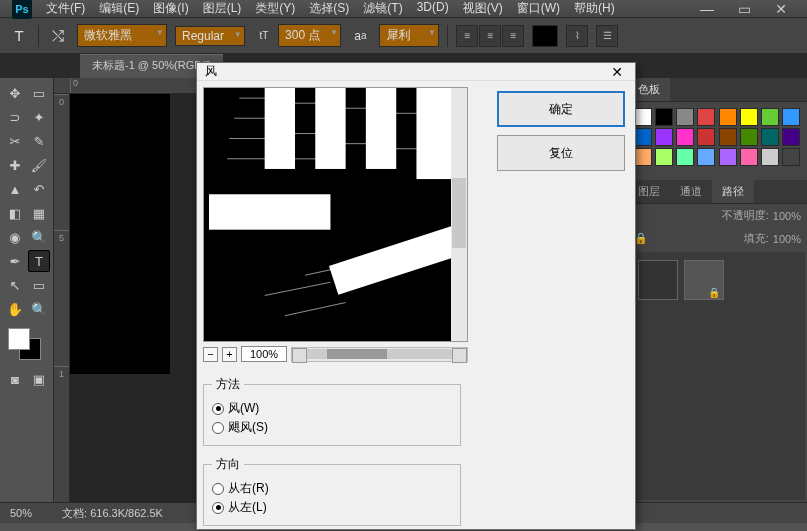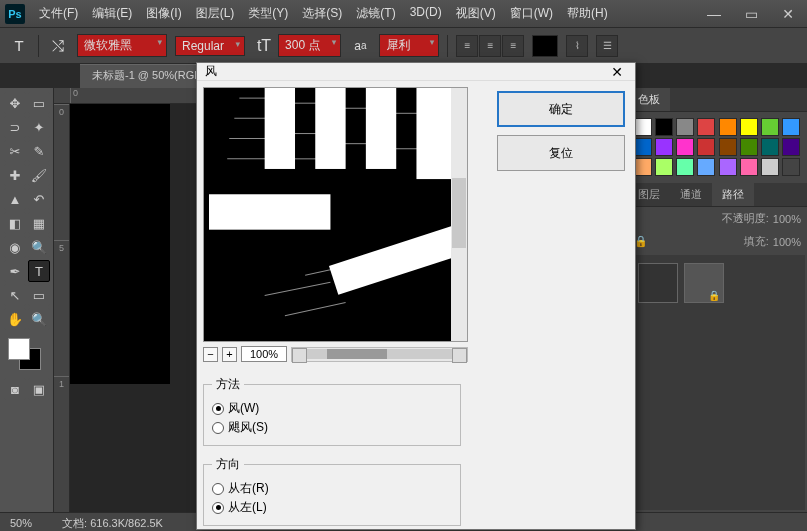--- a/index.html
+++ b/index.html
@@ -1,26 +1,26 @@
 <!DOCTYPE html>
 <html><head>
 <meta charset="utf-8">
 <style>
 *{margin:0;padding:0;box-sizing:border-box;font-family:"Microsoft YaHei",sans-serif}
 body{width:807px;height:531px;background:#535353;overflow:hidden;position:relative;font-size:12px;color:#ccc}
-.titlebar{height:28px;background:linear-gradient(#535353,#454545);display:flex;align-items:center;padding:0 5px;border-bottom:1px solid #2a2a2a}
+.titlebar{height:18px;background:linear-gradient(#535353,#454545);display:flex;align-items:center;padding:0 12px;border-bottom:1px solid #2a2a2a}
 .ps-logo{width:20px;height:20px;background:#001d26;color:#31c5f0;font-weight:bold;font-size:11px;display:flex;align-items:center;justify-content:center;border-radius:2px;margin-right:8px}
 .menu{display:flex;gap:2px;flex:1}
 .menu-item{padding:3px 6px;color:#ddd;font-size:12px;cursor:pointer}
 .winbtns{display:flex;gap:8px;margin-left:auto;color:#ccc;font-size:14px}
 .winbtns span{padding:0 8px;cursor:pointer}
 .optbar{height:36px;background:#454545;border-bottom:1px solid #2a2a2a;display:flex;align-items:center;padding:0 8px;gap:8px}
 .tool-ico{width:22px;height:22px;display:flex;align-items:center;justify-content:center;color:#ddd;font-size:15px}
 .sep{width:1px;height:22px;background:#2a2a2a}
-.dd{background:#b91c1c;border:1px solid #2a2a2a;padding:2px 20px 2px 6px;color:#ddd;font-size:12px;position:relative;min-width:60px}
+.dd{background:#a16207;border:1px solid #2a2a2a;padding:2px 20px 2px 6px;color:#ddd;font-size:12px;position:relative;min-width:60px}
 .dd::after{content:"▾";position:absolute;right:4px;top:2px;font-size:9px;color:#999}
 .numfield{display:flex;align-items:center;gap:3px}
 .align-btns{display:flex;gap:1px}
 .align-btn{width:22px;height:22px;background:#3a3a3a;border:1px solid #2a2a2a;display:flex;align-items:center;justify-content:center;font-size:10px;color:#bbb}
 .tabbar{height:24px;background:#2a2a2a;display:flex;padding-left:80px}
 .doctab{background:#535353;color:#ccc;padding:3px 12px;font-size:11px;border-top:1px solid #666}
 .main{display:flex;height:calc(100% - 26px - 36px - 24px - 21px);position:relative}
 .toolbox{width:54px;background:#535353;border-right:1px solid #2a2a2a;padding:4px;display:grid;grid-template-columns:1fr 1fr;gap:2px;align-content:start}
 .tb-btn{width:22px;height:22px;background:#535353;display:flex;align-items:center;justify-content:center;color:#ccc;font-size:13px;cursor:pointer;border-radius:2px}
 .tb-btn.active{background:#2a2a2a;border:1px solid #000}
@@ -97,21 +97,21 @@
   </div>
 </div>
 
 <div class="optbar">
   <div class="tool-ico">T</div>
   <div class="sep"></div>
   <div class="tool-ico">⤭</div>
   <div class="dd" style="min-width:90px">微软雅黑</div>
   <div class="dd">Regular</div>
   <div class="numfield">
-    <span class="tool-ico" style="font-size:16px">tT</span>
+    <span class="tool-ico" style="font-size:10px">tT</span>
     <div class="dd">300 点</div>
   </div>
   <span class="tool-ico" style="font-size:12px">a<sub>a</sub></span>
   <div class="dd">犀利</div>
   <div class="sep"></div>
   <div class="align-btns">
     <div class="align-btn">≡</div>
     <div class="align-btn">≡</div>
     <div class="align-btn">≡</div>
   </div>
@@ -193,21 +193,21 @@
         <div class="sw" style="background: rgb(255, 170, 102);"></div>
         <div class="sw" style="background: rgb(170, 255, 102);"></div>
         <div class="sw" style="background: rgb(102, 255, 170);"></div>
         <div class="sw" style="background: rgb(102, 170, 255);"></div>
         <div class="sw" style="background: rgb(170, 102, 255);"></div>
         <div class="sw" style="background: rgb(255, 102, 170);"></div>
         <div class="sw" style="background: rgb(204, 204, 204);"></div>
         <div class="sw" style="background: rgb(68, 68, 68);"></div>
       </div>
 
-    <div class="panel-tabs" style="margin-top:1px">
+    <div class="panel-tabs" style="margin-top:8px">
       <div class="panel-tab">图层</div>
       <div class="panel-tab">通道</div>
       <div class="panel-tab active">路径</div>
     </div>
     <div class="layers-opts">
       <span>不透明度:</span>
       <span>100%</span>
     </div>
     <div class="layers-opts">
       <span>🔒</span>

